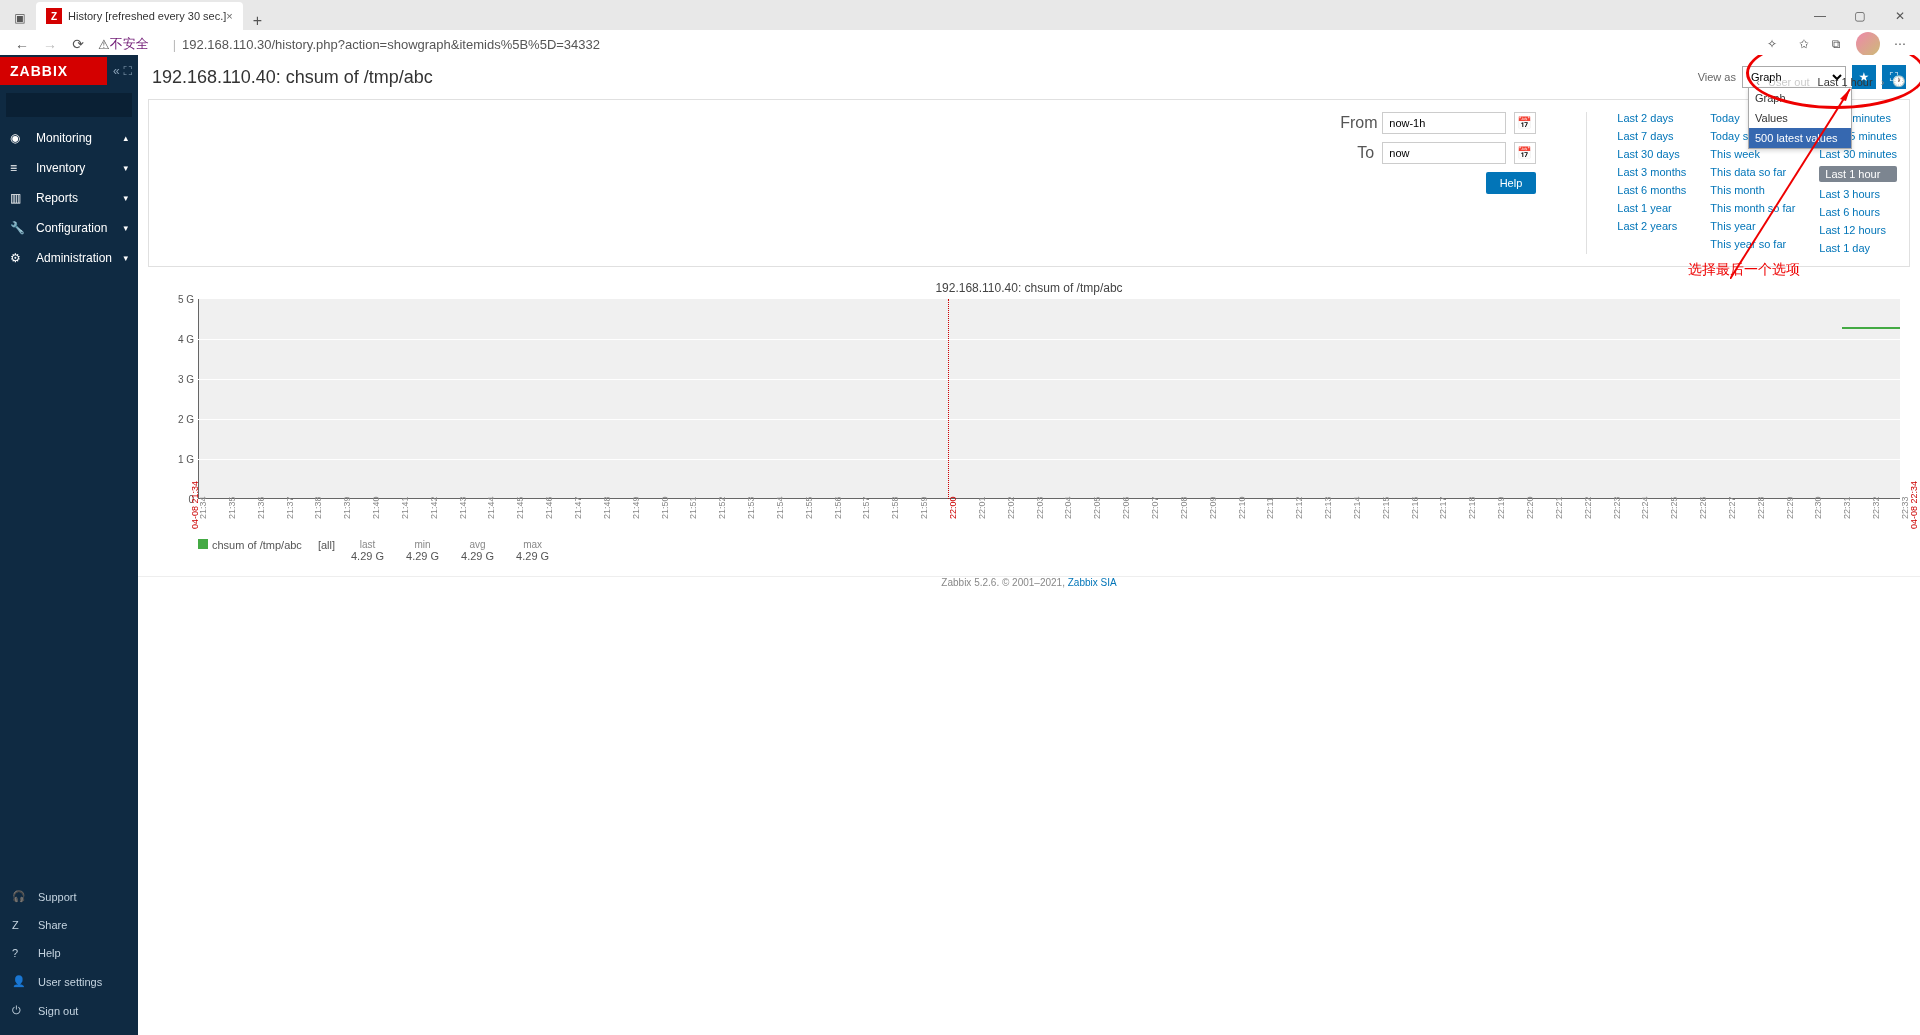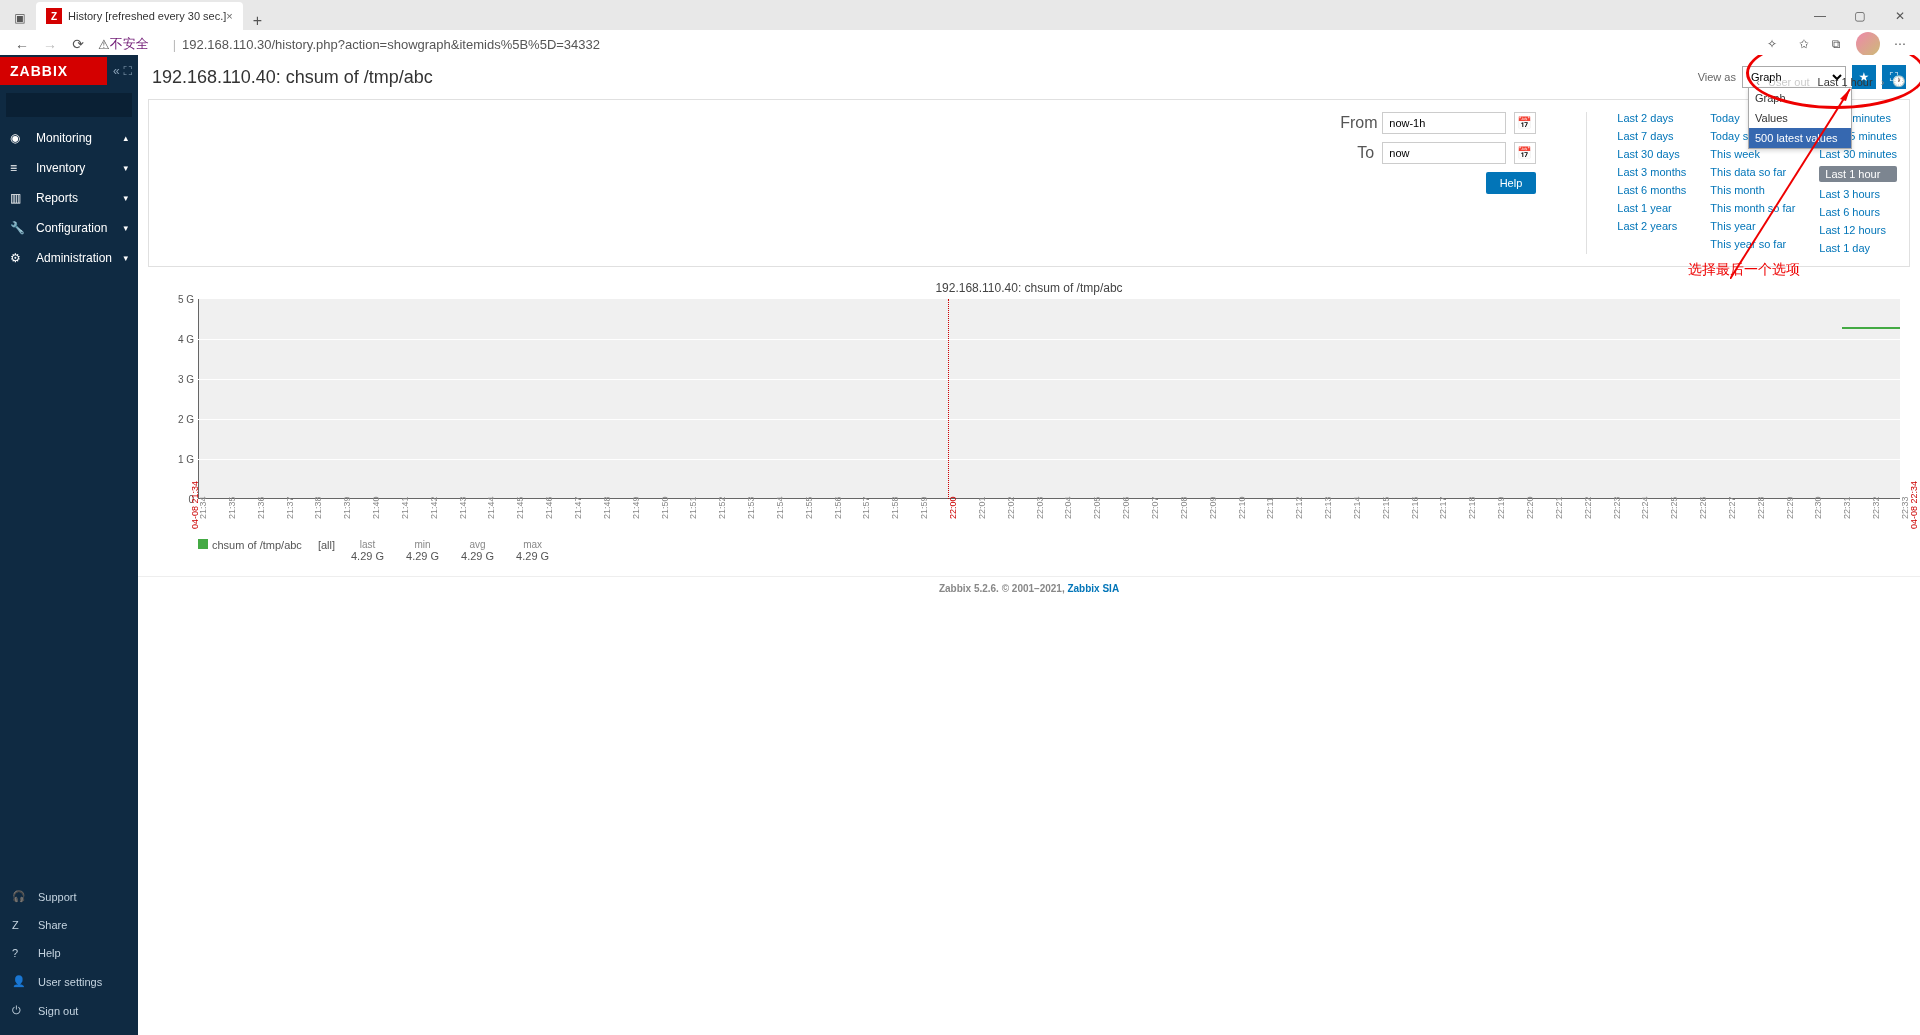--- a/index.html
+++ b/index.html
@@ -91,21 +91,21 @@
 .x-tick { position: absolute; top: 2px; font-size: 9px; color: #888; transform: rotate(-90deg) translateX(-18px); transform-origin: left top; white-space: nowrap; }
 .x-tick.hour { color: #c00; }
 .x-edge { position: absolute; top: 2px; font-size: 9px; color: #c00; transform: rotate(-90deg) translateX(-28px); transform-origin: left top; white-space: nowrap; }
 
 .legend { margin-left: 50px; display: flex; align-items: flex-start; gap: 16px; font-size: 11px; color: #555; }
 .legend-swatch { width: 10px; height: 10px; background: #4a4; display: inline-block; margin-right: 4px; }
 .legend-stats { display: flex; gap: 22px; }
 .legend-stat { text-align: center; }
 .legend-stat div:first-child { color: #888; font-size: 10px; }
 
-.footer { text-align: center; font-size: 10px; color: #888; padding: 6px; border-top: 1px solid #eee; font-weight: bold; }
+.footer { text-align: center; font-size: 10px; color: #888; border-top: 1px solid #eee; }
 .footer a { color: #0275b8; text-decoration: none; }
 </style>
 </head>
 <body>
 
 <div class="browser-chrome">
   <div class="tab-bar">
     <div class="win-icon">▣</div>
     <div class="tab">
       <div class="tab-favicon">Z</div>

